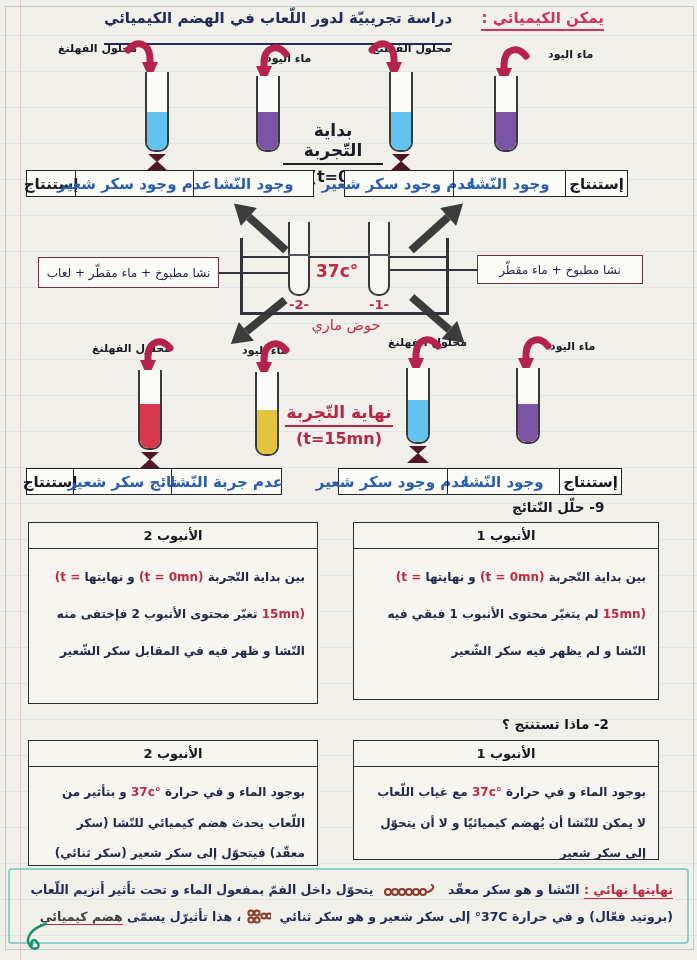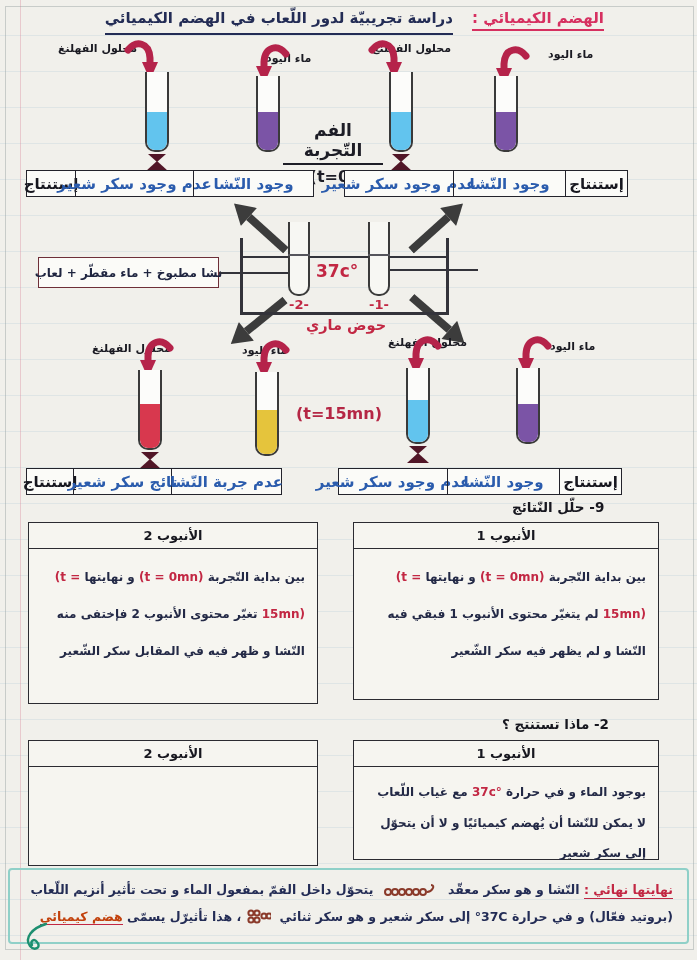--- a/index.html
+++ b/index.html
@@ -7,21 +7,21 @@
   .page{position:relative;width:697px;height:960px;background:#f1f0eb;overflow:hidden;margin:0 auto}
   .ruling{position:absolute;inset:0;background:repeating-linear-gradient(to bottom,transparent 0 35px,rgba(150,185,205,.20) 35px 36px);pointer-events:none}
   .margin-line{position:absolute;left:20px;top:0;bottom:0;width:1px;background:rgba(215,130,150,.35)}
   .scan-frame{position:absolute;inset:6px 3px 10px 5px;border:1px solid rgba(150,160,160,.45);pointer-events:none}
   .abs{position:absolute}
   .ltr{direction:ltr;unicode-bidi:embed}
   .red{color:#c22743}
 
   .title{position:absolute;left:118px;top:9px;width:486px;direction:rtl;font-size:15px;font-weight:bold;white-space:nowrap}
   .title .t-label{color:#d63060;border-bottom:2px solid #d63060;padding-bottom:2px}
-  .title .t-text{color:#232c55;border-bottom:2px solid #232c55;padding-bottom:6px;margin-right:14px}
+  .title .t-text{color:#232c55;border-bottom:2px solid #232c55;padding-bottom:16px;margin-right:24px}
 
   .tube{position:absolute;width:24px}
   .glass{height:100%;border:2.5px solid #3a3a3a;border-top:none;border-radius:0 0 10px 10px;background:#fcfcfa;overflow:hidden;display:flex;flex-direction:column;justify-content:flex-end}
   .liquid{width:100%;border-radius:0 0 7px 7px}
   .tube-label{position:absolute;font-size:11px;font-weight:bold;color:#1a1a22;direction:rtl;white-space:nowrap}
 
   .pour{position:absolute}
   .flip{transform:scaleX(-1)}
   .flame{position:absolute}
 
@@ -36,48 +36,48 @@
   .rtable>div:first-child{border-left:none}
   .cell-blue{color:#2b5cad}
   .cell-black{color:#17171f}
 
   .wall{position:absolute;background:#33333a}
   .bath-tube{position:absolute;width:22px}
   .bath-tube .glass{border-width:2px;background:#f7f7f3}
   .level{height:1.5px;background:#55555c;width:100%;position:absolute;left:0}
   .tube-num{position:absolute;color:#c22743;font-weight:bold;font-size:13px;text-align:center;width:32px}
   .bath-temp{position:absolute;color:#c22743;font-weight:bold;font-size:17px}
-  .bath-name{position:absolute;color:#c22743;font-weight:bold;font-size:14.5px;text-align:center;width:88px;direction:rtl}
-  .mix-box{position:absolute;border:1.7px solid #6e2f38;background:#fbfbf8;display:flex;align-items:center;justify-content:center;font-size:12px;font-weight:bold;color:#1f2540;direction:rtl;white-space:nowrap}
+  .bath-name{position:absolute;color:#c22743;font-weight:normal;font-size:14.5px;text-align:center;width:88px;direction:rtl}
+  .mix-box{position:absolute;border:1.7px solid #6e2f38;background:#fbfbf8;display:flex;align-items:center;justify-content:center;font-size:12px;font-weight:normal;color:#1f2540;direction:rtl;white-space:nowrap}
 
   .big-arrow{position:absolute}
 
   .sec-heading{position:absolute;direction:rtl;font-size:13.5px;font-weight:bold;color:#17171f;white-space:nowrap}
 
   .abox{position:absolute;border:1.9px solid #2b2b31;background:#f6f5f0}
   .abox-head{height:26px;border-bottom:1.9px solid #2b2b31;display:flex;align-items:center;justify-content:center;font-size:13px;font-weight:bold;color:#17171f;direction:rtl}
   .abox-body{padding:10px 12px;direction:rtl;text-align:right;font-size:12px;font-weight:bold;color:#232946}
   .lh-wide{line-height:3.1}
   .lh-med{line-height:2.55}
 
   .final-box{position:absolute;left:8px;top:868px;width:681px;height:76px;border:2px solid #8fd0c8;border-radius:4px;padding:7px 14px 4px;direction:rtl;text-align:right;font-size:12.5px;font-weight:bold;color:#232c55;line-height:2.15}
   .final-label{color:#c22743;border-bottom:1.8px solid #c22743;padding-bottom:1px}
-  .final-key{color:#c2410c;border-bottom:1.5px solid #c22743}
+  .final-key{color:#404040;border-bottom:1.5px solid #c22743}
   .doodle{vertical-align:middle;margin:0 4px}
 </style>
 </head>
 <body>
 
 <div class="page">
   <div class="ruling"></div>
   <div class="margin-line"></div>
   <div class="scan-frame"></div>
 
   <div class="title">
-    <span class="t-label">الهضم الكيميائي :</span>
+    <span class="t-label">يمكن الكيميائي :</span>
     <span class="t-text">دراسة تجريبيّة لدور اللّعاب في الهضم الكيميائي</span>
   </div>
 
   <div class="tube-label" style="left:58px;top:42px">محلول الفهلنغ</div>
   <div class="tube-label" style="left:266px;top:52px">ماء اليود</div>
   <div class="tube-label" style="left:372px;top:42px">محلول الفهلنغ</div>
   <div class="tube-label" style="left:548px;top:48px">ماء اليود</div>
 
   <svg class="pour" style="left:122px;top:38px" width="40" height="48" viewBox="0 0 40 48">
       <path d="M6,12 C14,2 27,4 28,20 L28,26" fill="none" stroke="#b5234a" stroke-width="7" stroke-linecap="round"></path>
@@ -120,21 +120,21 @@
   <svg class="flame" style="left:145px;top:153px" width="24" height="19" viewBox="0 0 24 19">
       <polygon points="3,1 21,1 12,9" fill="#511627"></polygon>
       <polygon points="1,18 23,18 12,8" fill="#511627"></polygon>
     </svg>
   <svg class="flame" style="left:389px;top:153px" width="24" height="19" viewBox="0 0 24 19">
       <polygon points="3,1 21,1 12,9" fill="#511627"></polygon>
       <polygon points="1,18 23,18 12,8" fill="#511627"></polygon>
     </svg>
 
   <div class="phase phase-start" style="left:283px;top:120px;width:100px">
-    <div class="ph-title">الفم التّجربة</div>
+    <div class="ph-title">بداية التّجربة</div>
     <div class="ph-time ltr">(t=0)</div>
   </div>
 
   <div class="rtable" style="left:26px;top:170px">
     <div class="cell-black" style="width:48px">إستنتاج</div>
     <div class="cell-blue" style="width:118px">عدم وجود سكر شعير</div>
     <div class="cell-blue" style="width:120px">وجود النّشا</div>
   </div>
   <div class="rtable" style="left:344px;top:170px">
     <div class="cell-blue" style="width:108px">عدم وجود سكر شعير</div>
@@ -176,20 +176,21 @@
         <div class="level" style="top:32px"></div>
       </div>
   </div>
 
   <div class="tube-num" style="left:283px;top:297px">-2-</div>
   <div class="tube-num" style="left:363px;top:297px">-1-</div>
   <div class="bath-temp ltr" style="left:316px;top:261px">37c°</div>
   <div class="bath-name" style="left:302px;top:317px">حوض ماري</div>
 
   <div class="mix-box" style="left:38px;top:257px;width:181px;height:31px">نشا مطبوخ + ماء مقطّر + لعاب</div>
+  <div class="mix-box" style="left:477px;top:255px;width:166px;height:29px">نشا مطبوخ + ماء مقطّر</div>
 
   <div class="tube-label" style="left:92px;top:342px">محلول الفهلنغ</div>
   <div class="tube-label" style="left:242px;top:344px">ماء اليود</div>
   <div class="tube-label" style="left:388px;top:336px">محلول الفهلنغ</div>
   <div class="tube-label" style="left:550px;top:340px">ماء اليود</div>
 
   <svg class="pour flip" style="left:136px;top:336px" width="40" height="48" viewBox="0 0 40 48">
       <path d="M6,12 C14,2 27,4 28,20 L28,26" fill="none" stroke="#b5234a" stroke-width="7" stroke-linecap="round"></path>
       <polygon points="20,24 36,24 28,42" fill="#b5234a"></polygon>
     </svg>
@@ -230,20 +231,21 @@
   <svg class="flame" style="left:138px;top:451px" width="24" height="19" viewBox="0 0 24 19">
       <polygon points="3,1 21,1 12,9" fill="#511627"></polygon>
       <polygon points="1,18 23,18 12,8" fill="#511627"></polygon>
     </svg>
   <svg class="flame" style="left:406px;top:445px" width="24" height="19" viewBox="0 0 24 19">
       <polygon points="3,1 21,1 12,9" fill="#511627"></polygon>
       <polygon points="1,18 23,18 12,8" fill="#511627"></polygon>
     </svg>
 
   <div class="phase phase-end" style="left:285px;top:402px;width:108px">
+    <div class="ph-title">نهاية التّجربة</div>
     <div class="ph-time ltr">(t=15mn)</div>
   </div>
 
   <div class="rtable" style="left:26px;top:468px">
     <div class="cell-black" style="width:46px">إستنتاج</div>
     <div class="cell-blue" style="width:98px">تائج سكر شعير</div>
     <div class="cell-blue" style="width:110px">عدم جربة النّشا</div>
   </div>
   <div class="rtable" style="left:338px;top:468px">
     <div class="cell-blue" style="width:108px">عدم وجود سكر شعير</div>
@@ -271,20 +273,23 @@
 
   <div class="abox" style="left:353px;top:740px;width:306px;height:120px">
     <div class="abox-head">الأنبوب 1</div>
     <div class="abox-body lh-med">
       <span>بوجود الماء و في حرارة </span><span class="red ltr">37c°</span><span> مع غياب اللّعاب لا يمكن للنّشا أن يُهضم كيميائيًا و لا أن يتحوّل إلى سكر شعير</span>
     </div>
   </div>
 
   <div class="abox" style="left:28px;top:740px;width:290px;height:126px">
     <div class="abox-head">الأنبوب 2</div>
+    <div class="abox-body lh-med">
+      <span>بوجود الماء و في حرارة </span><span class="red ltr">37c°</span><span> و بتأثير من اللّعاب يحدث هضم كيميائي للنّشا (سكر معقّد) فيتحوّل إلى سكر شعير (سكر ثنائي)</span>
+    </div>
   </div>
 
   <div class="final-box">
     <span class="final-label">نهايتها نهائي :</span>
     <span> النّشا و هو سكر معقّد </span><svg class="doodle" width="58" height="15" viewBox="0 0 58 15">
         <g fill="none" stroke="#8a3a2a" stroke-width="2">
           <circle cx="6" cy="9" r="3"></circle>
           <circle cx="13" cy="9" r="3"></circle>
           <circle cx="20" cy="9" r="3"></circle>
           <circle cx="27" cy="9" r="3"></circle>

